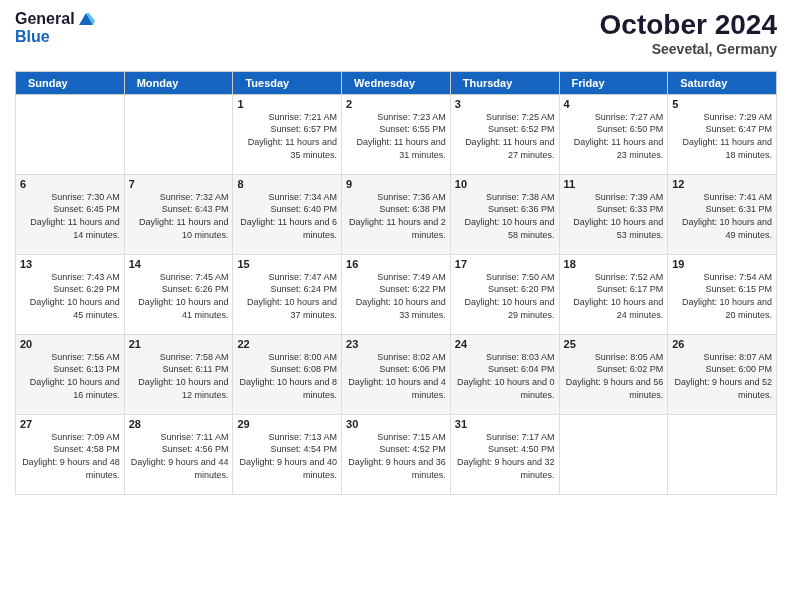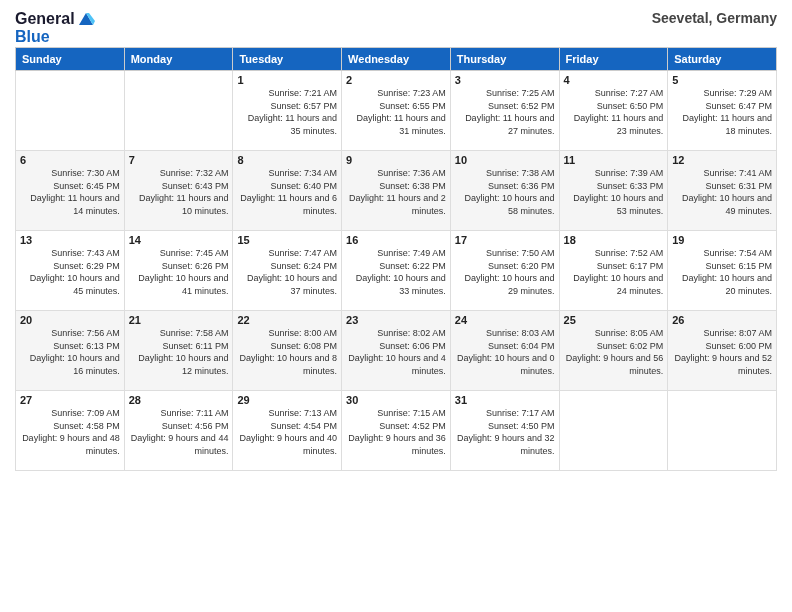--- a/index.html
+++ b/index.html
@@ -11,21 +11,21 @@
       overflow: hidden;
     }
     .container {
       width: 792px;
       padding: 10px 15px;
     }
     .header-row {
       display: flex;
       justify-content: space-between;
       align-items: flex-start;
-      margin-bottom: 1px;
+      margin-bottom: 14px;
     }
     .logo {
       display: flex;
       flex-direction: column;
       align-items: flex-start;
     }
     .logo-text {
       display: flex;
       align-items: center;
     }
@@ -46,21 +46,21 @@
     table {
       width: 100%;
       border-collapse: collapse;
       table-layout: fixed;
     }
     thead tr th {
       background-color: #1565c0;
       color: #fff;
       font-size: 11px;
       font-weight: bold;
-      padding: 5px 6px;
+      padding: 5px 12px;
       text-align: left;
       border: 1px solid #ccc;
     }
     tbody tr td {
       vertical-align: top;
       font-size: 9.5px;
       color: #222;
       padding: 3px 4px;
       border: 1px solid #ddd;
       height: 80px;
@@ -95,20 +95,21 @@
         <svg width="18" height="18" viewBox="0 0 18 18" style="margin-left:2px;margin-top:-2px;">
           <polygon points="2,16 9,4 16,16" fill="#1565c0"></polygon>
           <polygon points="9,4 16,16 18,12 12,4" fill="#4fc3f7"></polygon>
         </svg>
       </div>
       <div>
         <span style="font-size:16px;font-weight:bold;color:#1565c0;text-align:center;">Blue</span>
       </div>
     </div>
     <div class="title-block">
+      <div class="month-year">October 2024</div>
       <div class="location">Seevetal, Germany</div>
     </div>
   </div>
 
   <table>
     <thead>
       <tr>
         <th>Sunday</th>
         <th>Monday</th>
         <th>Tuesday</th>

